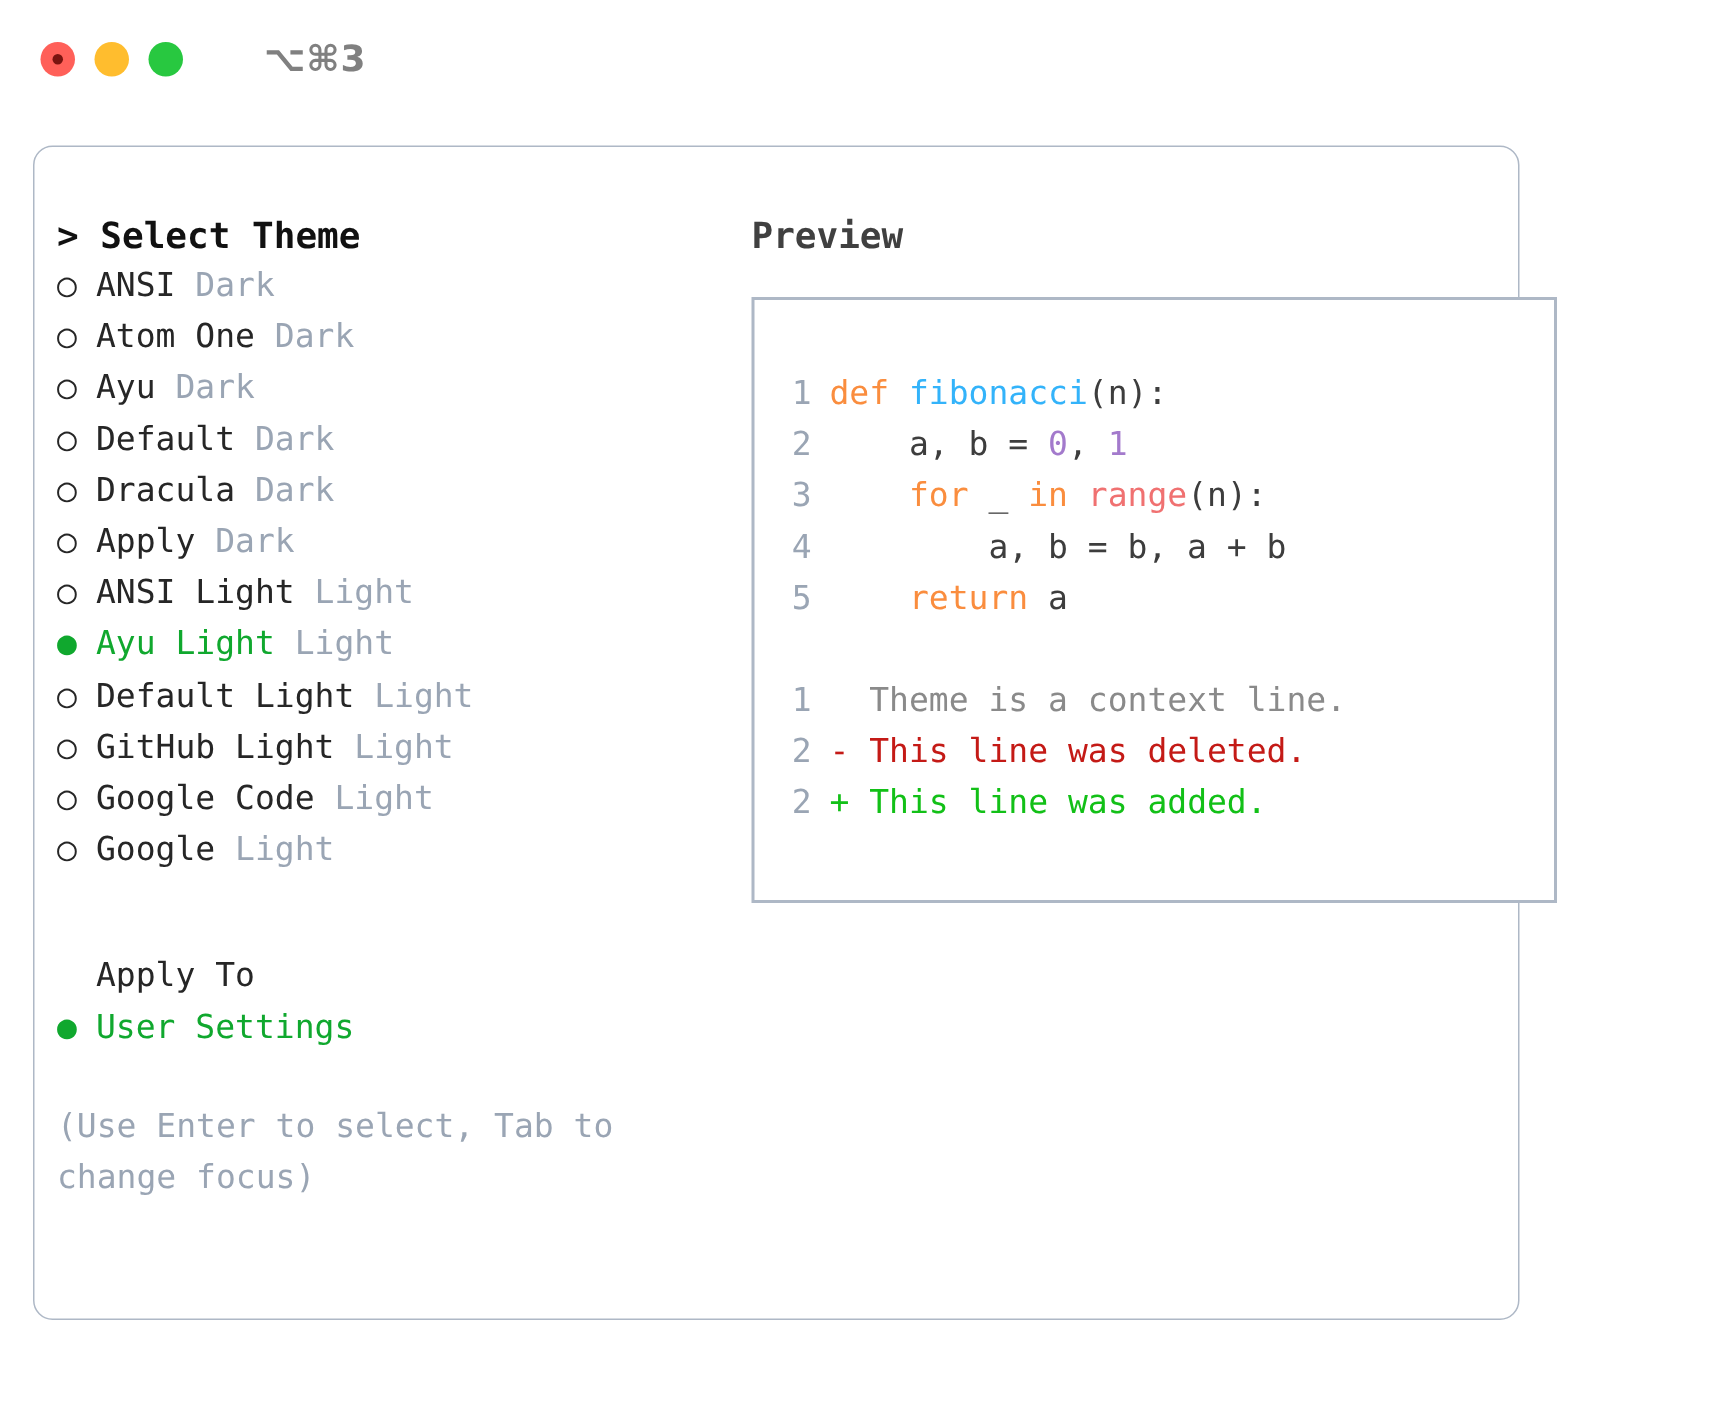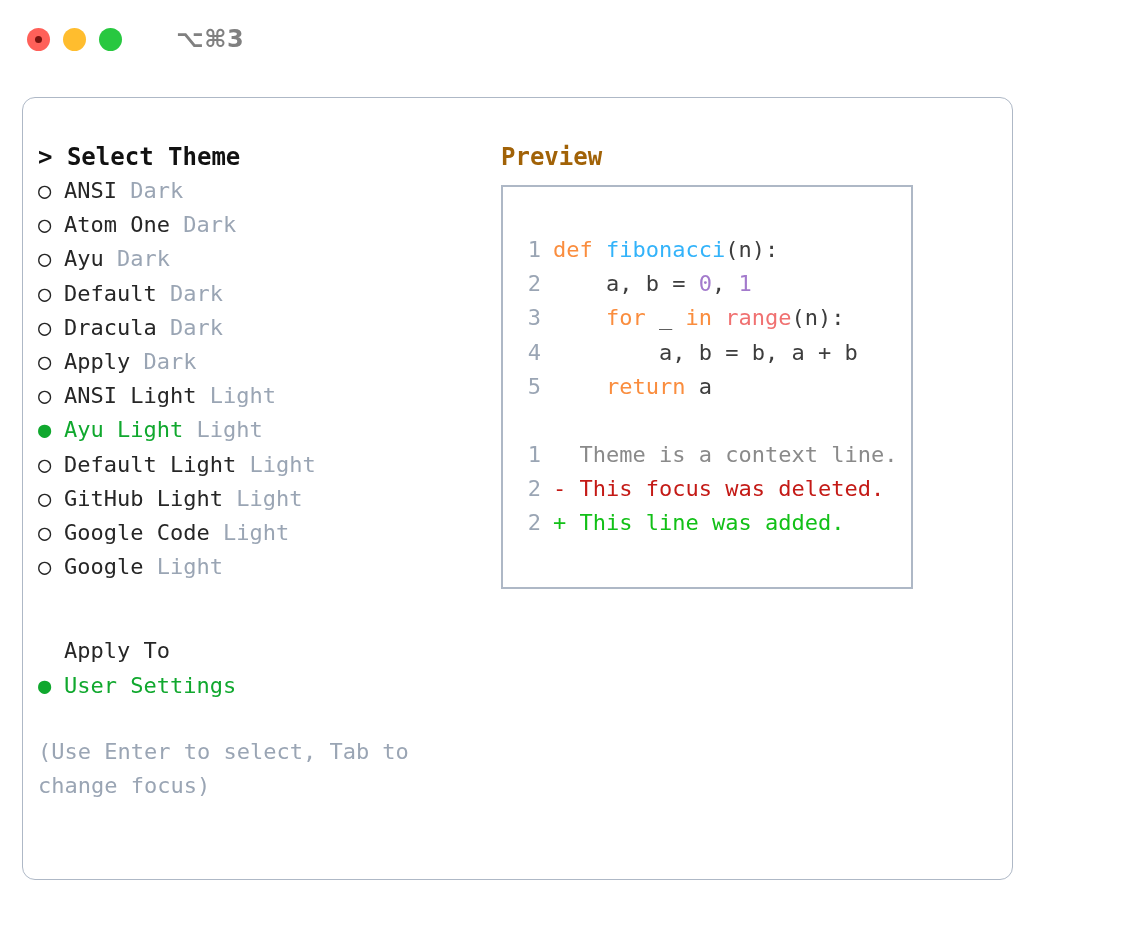--- a/index.html
+++ b/index.html
@@ -148,27 +148,27 @@
     color: #9AA5B4;
     width: 400px;
     white-space: pre-wrap;
     word-break: break-word;
   }
 
   
   .preview-title {
     font-size: 24px;
     font-weight: bold;
-    color: #a16207;
+    color: #404040;
     line-height: 34px;
-    margin-bottom: 11px;
+    margin-bottom: 24px;
   }
   .codebox {
     border: 2px solid #AEB8C6;
-    width: 412px;
+    width: 537px;
     height: 404px;
     box-sizing: border-box;
     background: #ffffff;
     padding: 46px 0 0 16px;
   }
   .code-line {
     font-size: 22px;
     line-height: 34.2px;
     white-space: pre;
   }
@@ -245,21 +245,21 @@
           <div id="code-lines">
               <div class="code-line"><span class="ln">1</span><span class="tok-kw">def </span><span class="tok-fn">fibonacci</span><span class="tok-pl">(n):</span></div>
               <div class="code-line"><span class="ln">2</span><span class="tok-pl">    a, b = </span><span class="tok-num">0</span><span class="tok-pl">, </span><span class="tok-num">1</span></div>
               <div class="code-line"><span class="ln">3</span><span class="tok-kw">    for </span><span class="tok-pl">_ </span><span class="tok-kw">in </span><span class="tok-call">range</span><span class="tok-pl">(n):</span></div>
               <div class="code-line"><span class="ln">4</span><span class="tok-pl">        a, b = b, a + b</span></div>
               <div class="code-line"><span class="ln">5</span><span class="tok-kw">    return </span><span class="tok-pl">a</span></div>
             </div>
           <div class="blank-line"></div>
           <div id="diff-lines">
               <div class="code-line"><span class="ln">1</span><span class="diff-ctx">  </span><span class="diff-ctx">Theme is a context line.</span></div>
-              <div class="code-line"><span class="ln">2</span><span class="diff-del">- </span><span class="diff-del">This focus was deleted.</span></div>
+              <div class="code-line"><span class="ln">2</span><span class="diff-del">- </span><span class="diff-del">This line was deleted.</span></div>
               <div class="code-line"><span class="ln">2</span><span class="diff-add">+ </span><span class="diff-add">This line was added.</span></div>
             </div>
         </div>
       </div>
 
     </div>
   </div>
 </div>
 
 </body></html>

